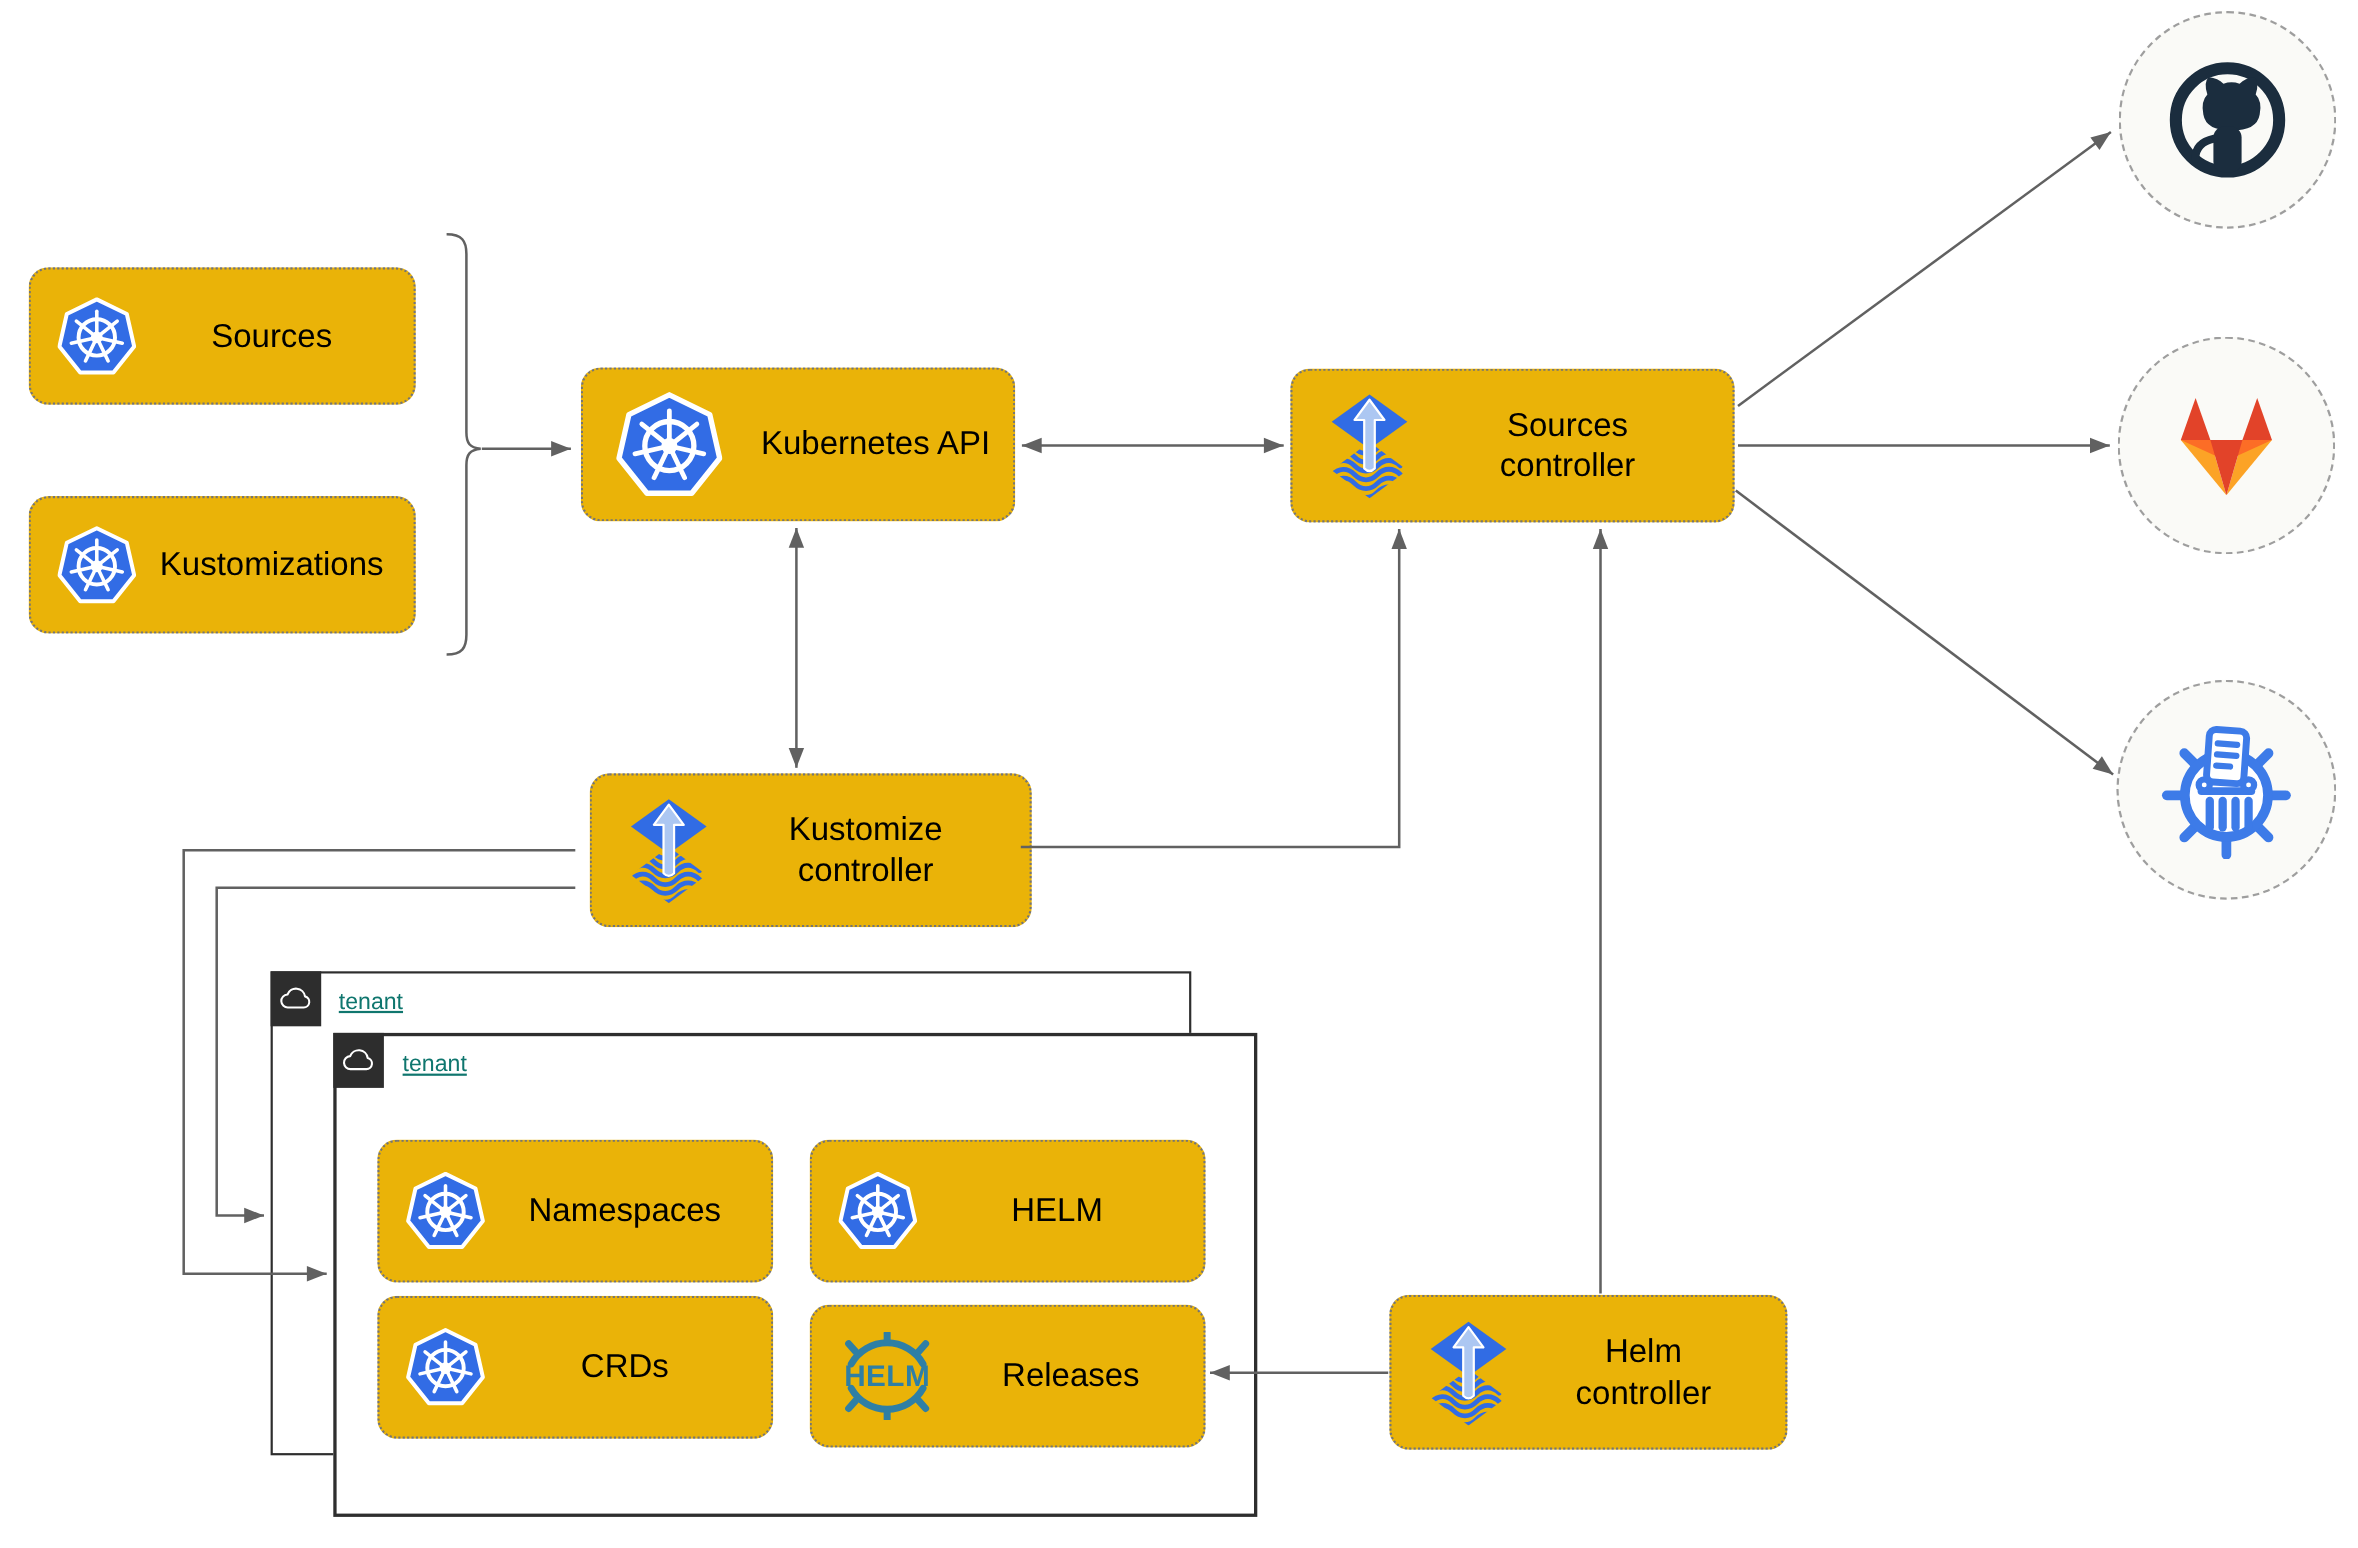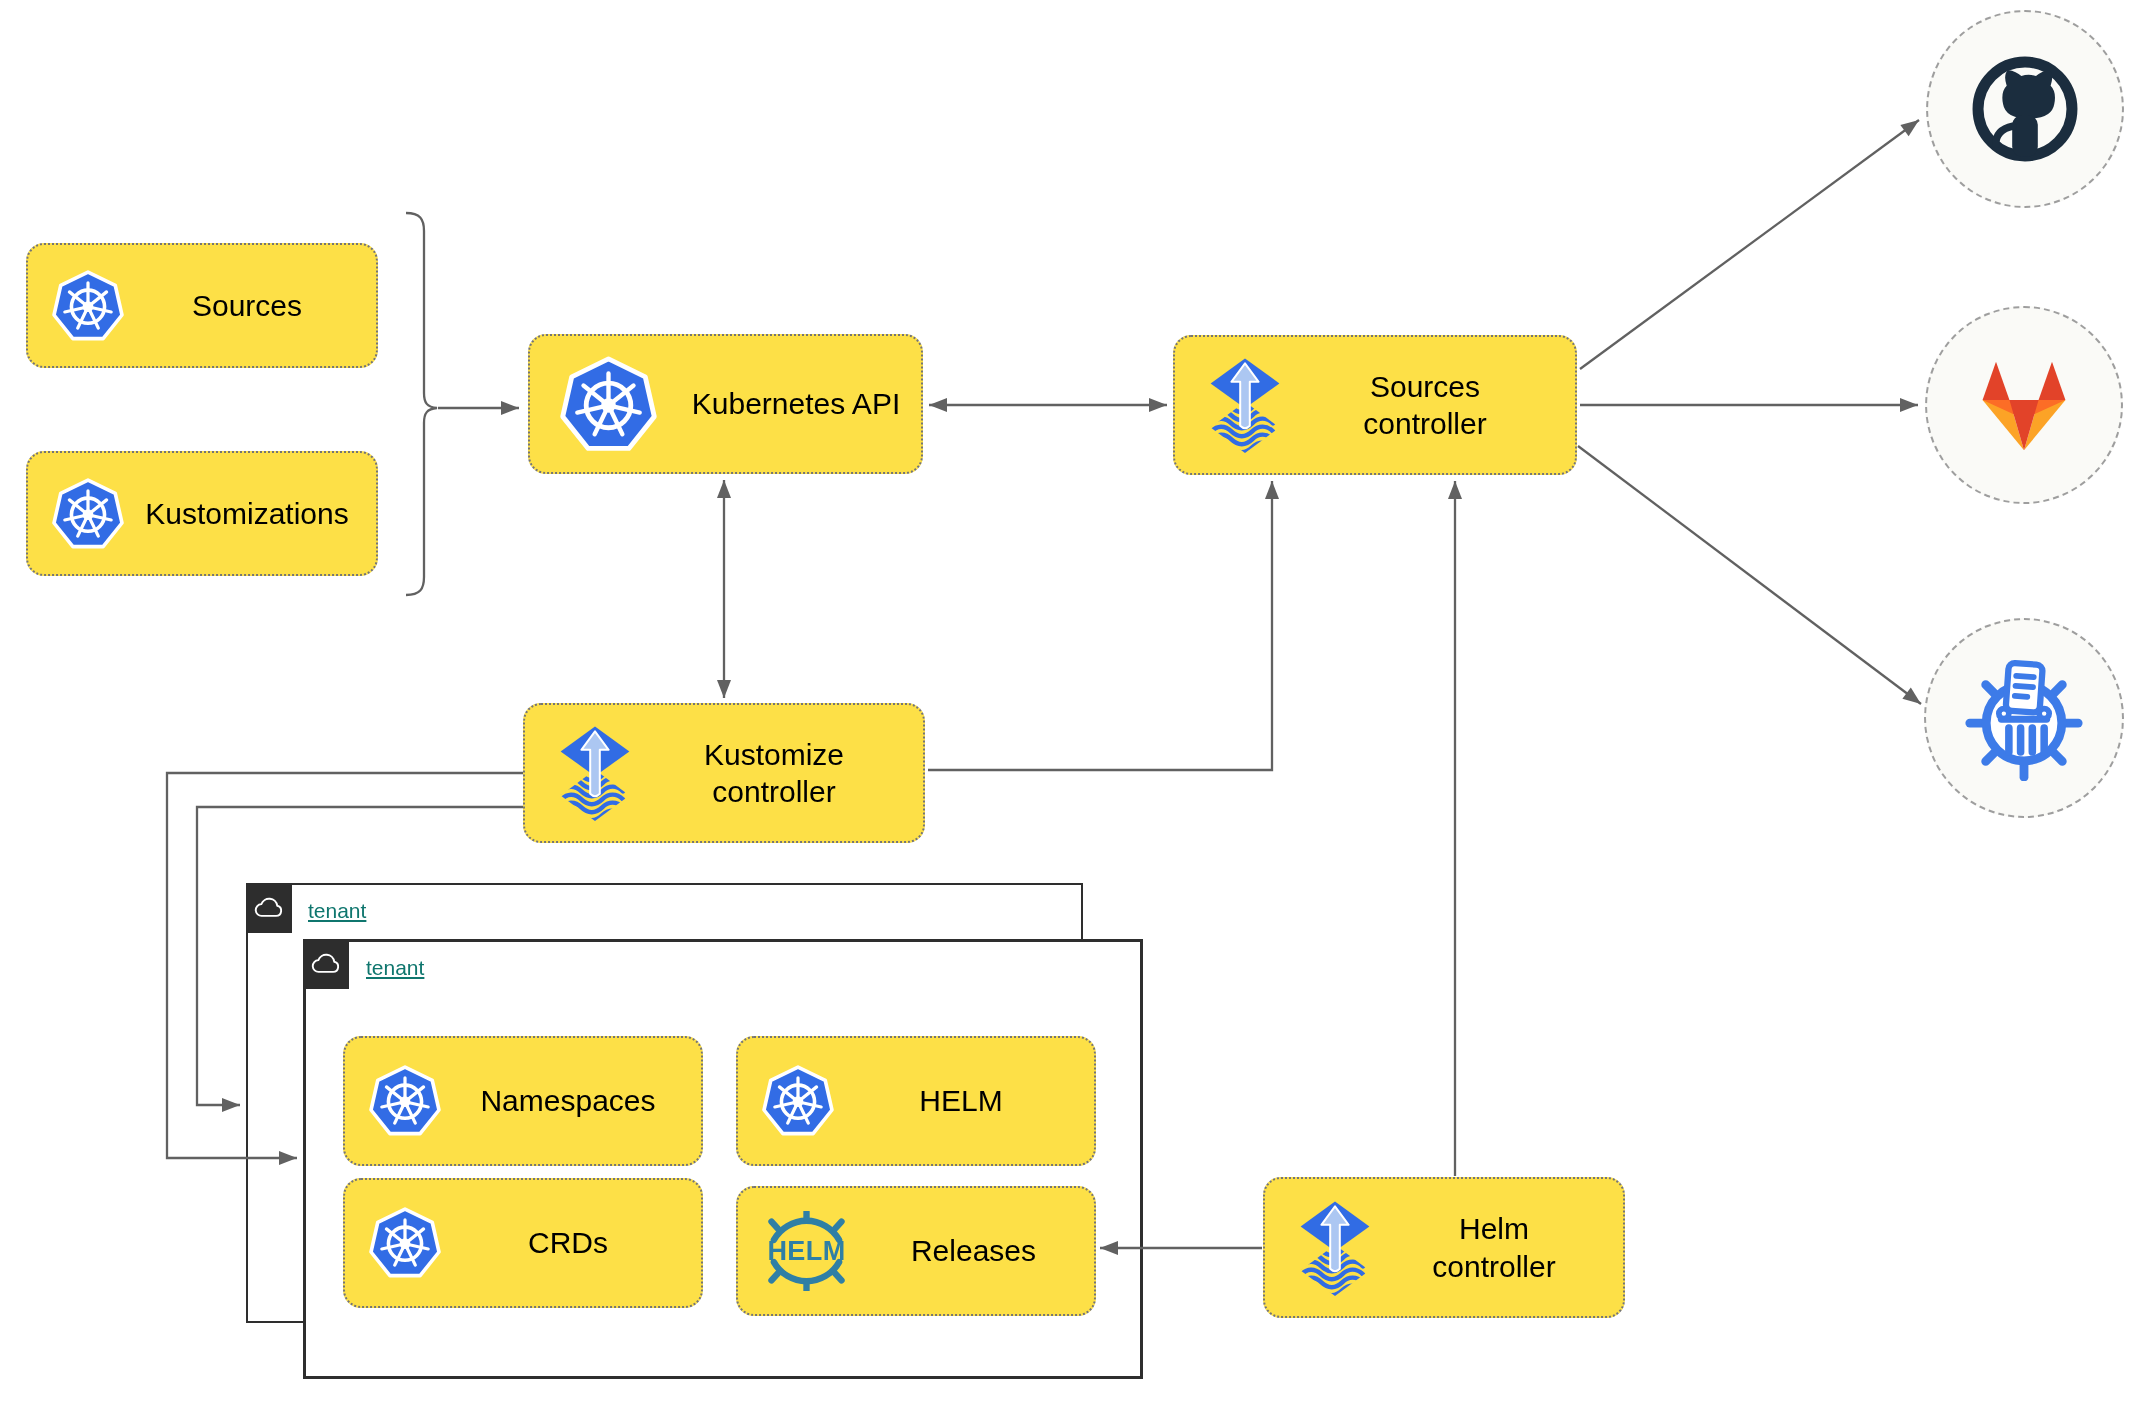--- a/index.html
+++ b/index.html
@@ -1,20 +1,20 @@
 <!DOCTYPE html>
 <html><head>
 <meta charset="utf-8">
 <style>
   html,body{margin:0;padding:0;background:#ffffff;}
   .canvas{position:relative;width:2144px;height:1407px;background:#ffffff;
           font-family:"Liberation Sans",sans-serif;overflow:hidden;}
 
   
-  .node{position:absolute;background:#fde047;border:2px dotted #757575;border-radius:18px;
+  .node{position:absolute;background:#eab308;border:2px dotted #757575;border-radius:18px;
         display:flex;align-items:center;box-sizing:border-box;z-index:3;}
   .node .label{flex:1;text-align:center;font-size:30px;color:#000;
                white-space:pre-line;line-height:1.25;padding-right:6px;}
   .icon{flex:0 0 auto;margin-left:24px;}
   .icon-api{margin-left:30px;}
   .icon-flux{margin-left:34px;}
   .icon-helm{margin-left:16px;}
 
   
   .endpoint{position:absolute;background:#FAFAF7;border:2.5px dashed #9E9E9E;border-radius:50%;
@@ -204,21 +204,21 @@
   </div>
 
   <div class="node" style="left:1173px;top:335px;width:404px;height:140px;">
     <svg class="icon icon-flux" width="72" height="98">
         <use href="#sym-flux"></use>
       </svg>
     <div class="label">Sources
 controller</div>
   </div>
 
-  <div class="node" style="left:523px;top:703px;width:402px;height:140px;">
+  <div class="node" style="left:536px;top:703px;width:402px;height:140px;">
     <svg class="icon icon-flux" width="72" height="98">
         <use href="#sym-flux"></use>
       </svg>
     <div class="label">Kustomize
 controller</div>
   </div>
 
   <div class="node" style="left:1263px;top:1177px;width:362px;height:141px;">
     <svg class="icon icon-flux" width="72" height="98">
         <use href="#sym-flux"></use>

